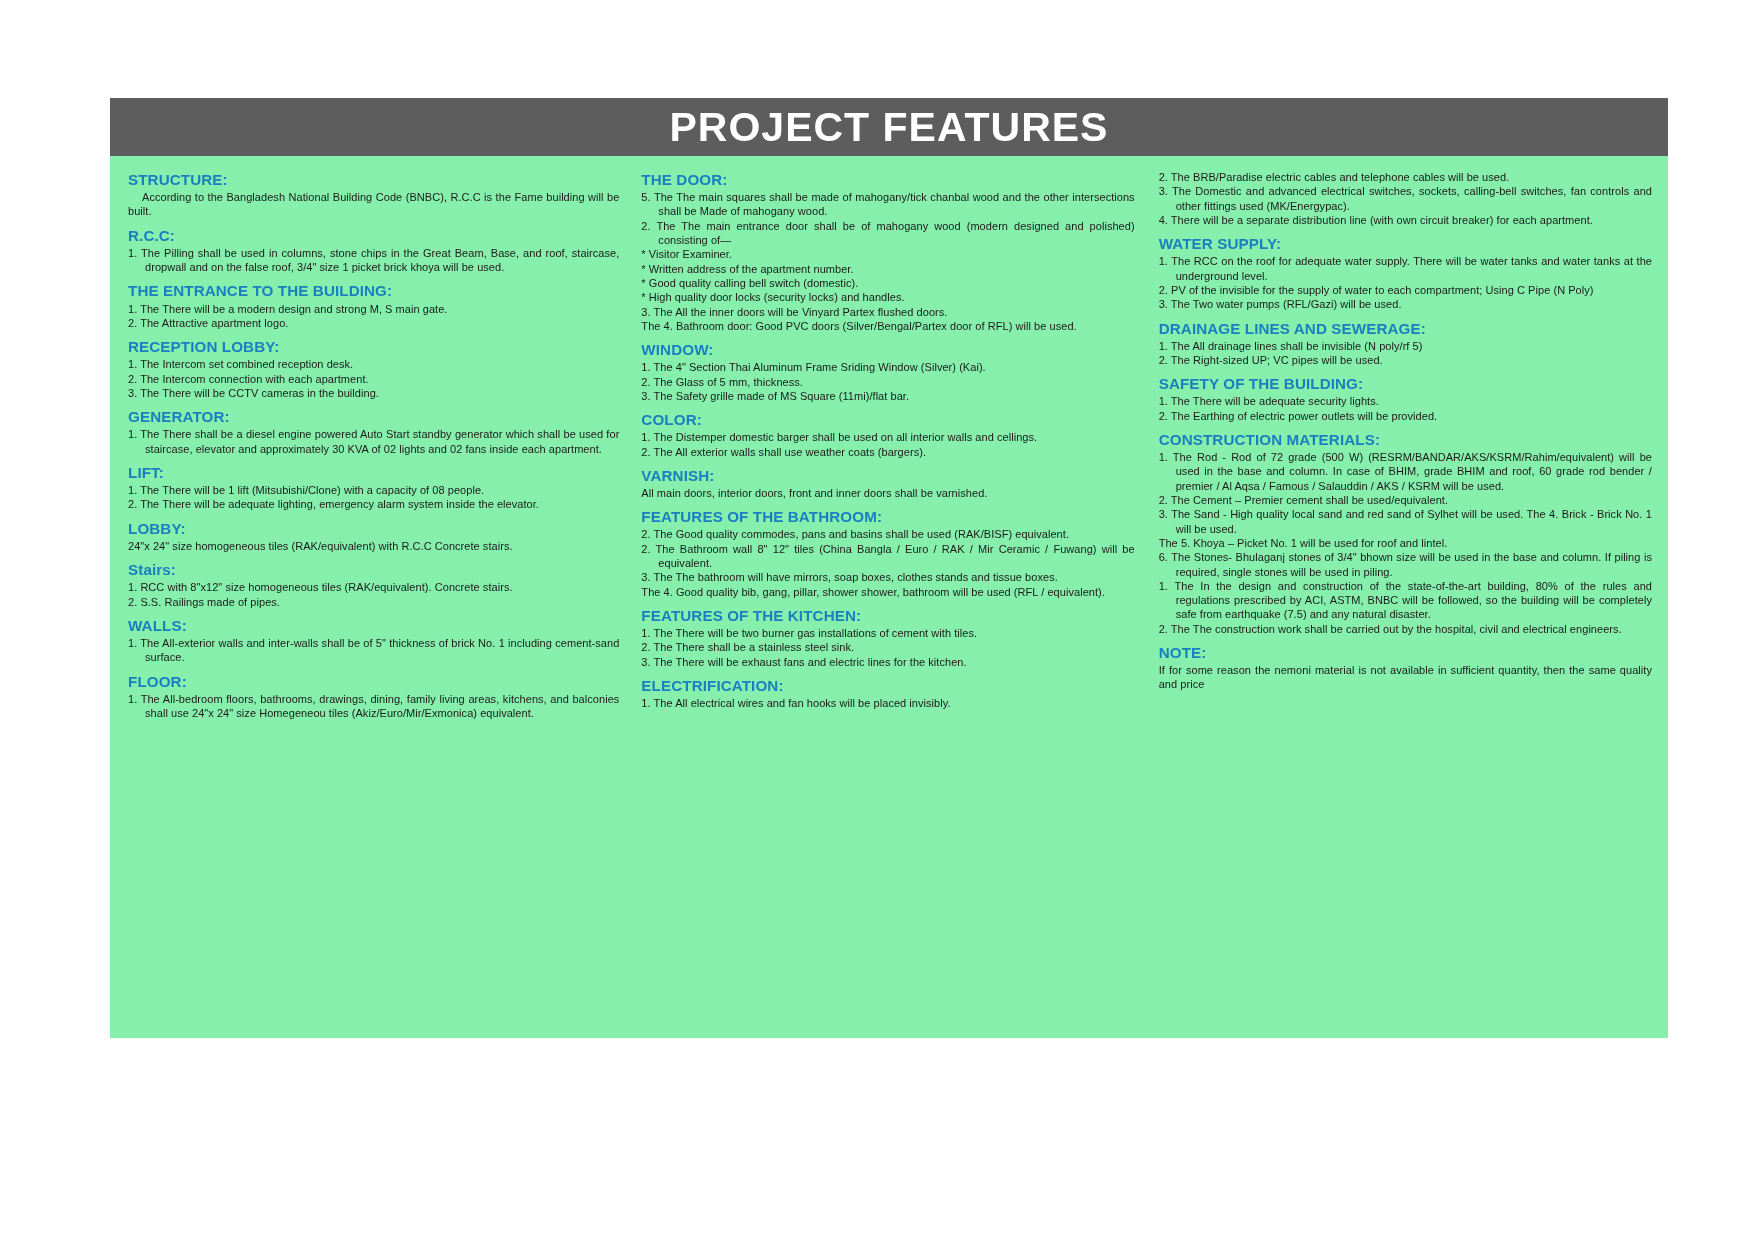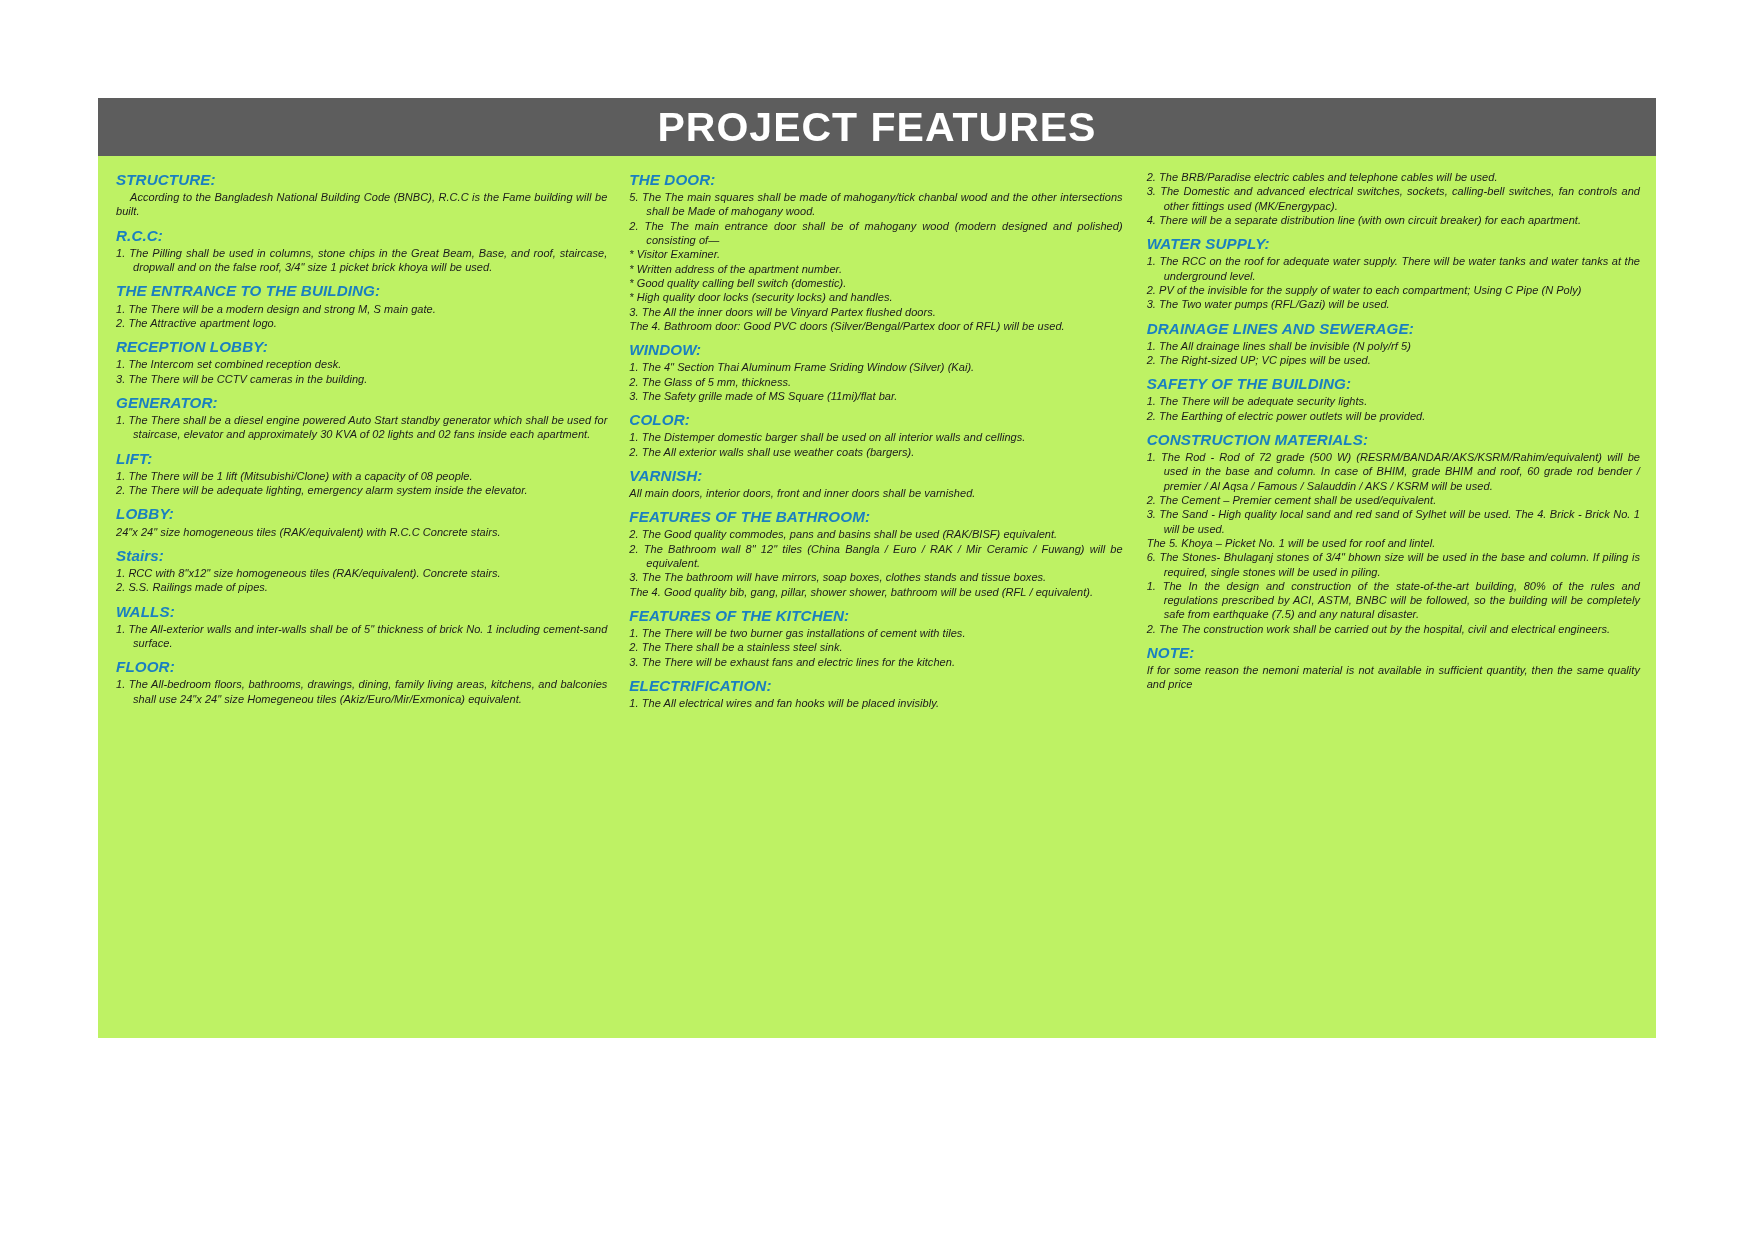--- a/index.html
+++ b/index.html
@@ -15,25 +15,25 @@
   }
   .page {
     position: relative;
     width: 1754px;
     height: 1240px;
     background: #ffffff;
     box-sizing: border-box;
   }
   .sheet {
     position: absolute;
-    left: 98px;
+    left: 110px;
     top: 98px;
     width: 1558px;
     height: 940px;
-    background: #bef264;
+    background: #86efac;
   }
   .title-bar {
     height: 58px;
     background: #5d5d5d;
     display: flex;
     align-items: center;
     justify-content: center;
   }
   .title-bar h1 {
     margin: 0;
@@ -42,21 +42,20 @@
     font-weight: bold;
     letter-spacing: 1px;
     font-family: "Liberation Sans", sans-serif;
   }
   .columns {
     display: flex;
     padding: 14px 16px 10px 18px;
     box-sizing: border-box;
     gap: 16px;
     height: 997px;
-    font-style: italic;
   }
   .col {
     width: 33.33%;
     box-sizing: border-box;
   }
   .col.c1 { padding-right: 6px; }
   .col.c2 { padding-right: 4px; }
   .col.c3 { padding-left: 4px; }
 
   .sec-head {
@@ -103,20 +102,21 @@
       <div class="col c1">
           <div class="sec-head">STRUCTURE:</div>
           <p class="body-line just indent">According to the Bangladesh National Building Code (BNBC), R.C.C is the Fame building will be built.</p>
           <div class="sec-head">R.C.C:</div>
           <p class="body-line just hang">1. The Pilling shall be used in columns, stone chips in the Great Beam, Base, and roof, staircase, dropwall and on the false roof, 3/4" size 1 picket brick khoya will be used.</p>
           <div class="sec-head">THE ENTRANCE TO THE BUILDING:</div>
           <p class="body-line just hang">1. The There will be a modern design and strong M, S main gate.</p>
           <p class="body-line just hang">2. The Attractive apartment logo.</p>
           <div class="sec-head">RECEPTION LOBBY:</div>
           <p class="body-line just hang">1. The Intercom set combined reception desk.</p>
+          <p class="body-line just hang">2. The Intercom connection with each apartment.</p>
           <p class="body-line just hang">3. The There will be CCTV cameras in the building.</p>
           <div class="sec-head">GENERATOR:</div>
           <p class="body-line just hang">1. The There shall be a diesel engine powered Auto Start standby generator which shall be used for staircase, elevator and approximately 30 KVA of 02 lights and 02 fans inside each apartment.</p>
           <div class="sec-head">LIFT:</div>
           <p class="body-line just hang">1. The There will be 1 lift (Mitsubishi/Clone) with a capacity of 08 people.</p>
           <p class="body-line just hang">2. The There will be adequate lighting, emergency alarm system inside the elevator.</p>
           <div class="sec-head">LOBBY:</div>
           <p class="body-line just">24"x 24" size homogeneous tiles (RAK/equivalent) with R.C.C Concrete stairs.</p>
           <div class="sec-head">Stairs:</div>
           <p class="body-line just hang">1. RCC with 8"x12" size homogeneous tiles (RAK/equivalent). Concrete stairs.</p>

